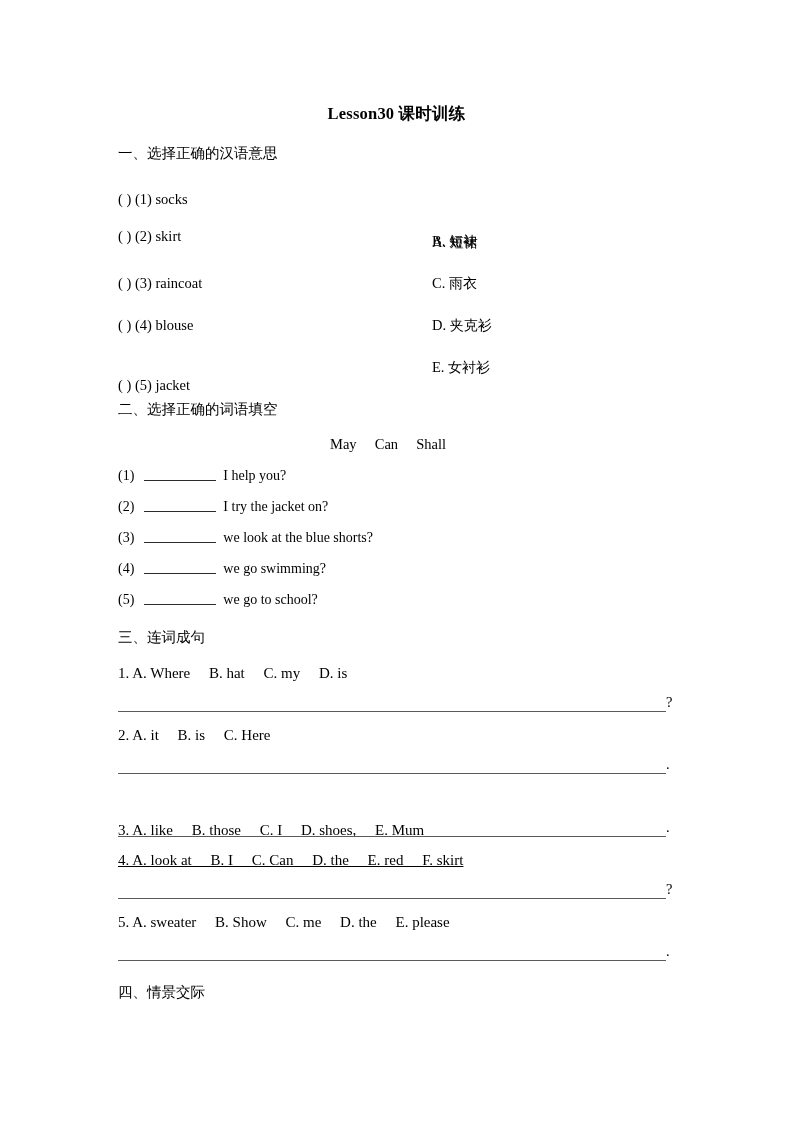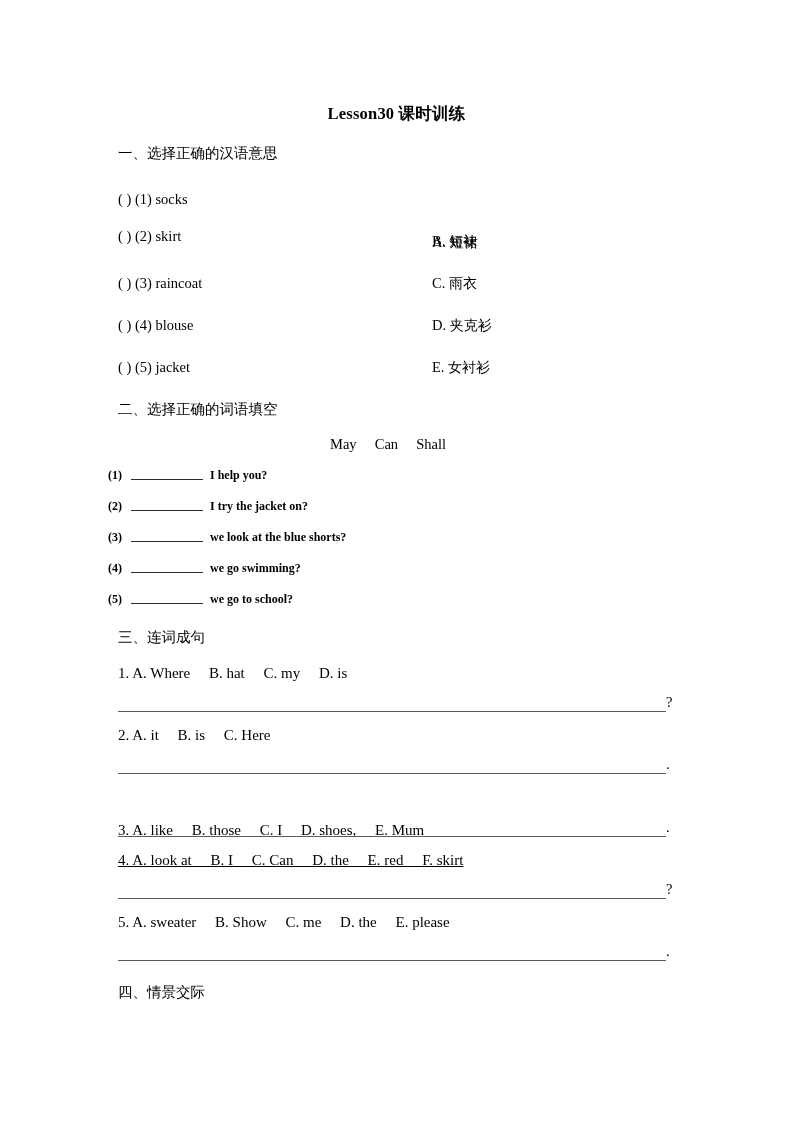--- a/index.html
+++ b/index.html
@@ -57,21 +57,21 @@
   .cn { font-family: "DejaVu Sans", "Liberation Sans", sans-serif; font-size: 14px; }
 
   
   .wordbank {
     position: absolute;
     left: 330px;
     top: 436px;
     font-size: 14.5px;
     white-space: pre;
   }
-  .fill-row { left: 108px; font-size: 12px; font-weight: bold; }
+  .fill-row { left: 118px; font-size: 14px; }
   .blank-rule {
     display: inline-block;
     border-bottom: 1px solid #2b2b2b;
     width: 72px;
     height: 0.85em;
     vertical-align: -1px;
     margin: 0 4px 0 6px;
   }
 
   
@@ -113,21 +113,21 @@
   <div class="t match-left" style="top:275px;">
     <span>(    )</span>
     <span>(3)</span>
     <span>raincoat</span>
   </div>
   <div class="t match-left" style="top:317px;">
     <span>(    )</span>
     <span>(4)</span>
     <span>blouse</span>
   </div>
-  <div class="t match-left" style="top:359px;">
+  <div class="t match-left" style="top:377px;">
     <span>(    )</span>
     <span>(5)</span>
     <span>jacket</span>
   </div>
 
   <div class="t match-right" style="top:191px;margin-top:43px;">
     <span>A.</span>
     <span class="cn">短裙</span>
   </div>
   <div class="t match-right" style="top:233px;">

